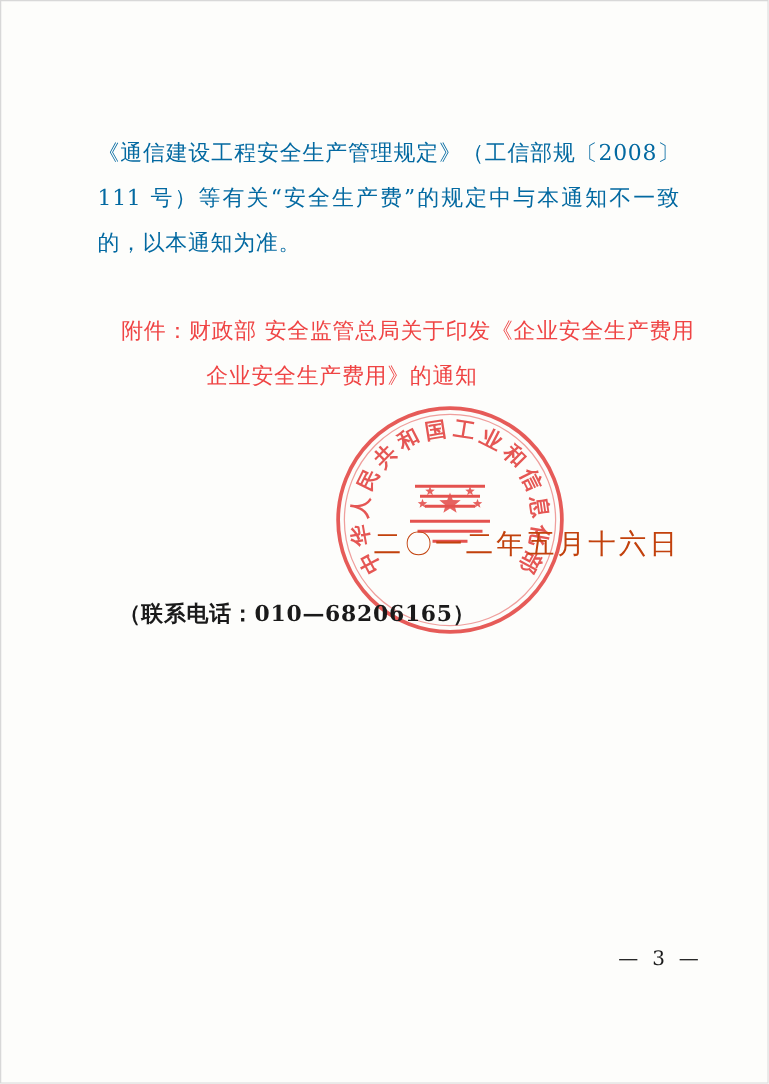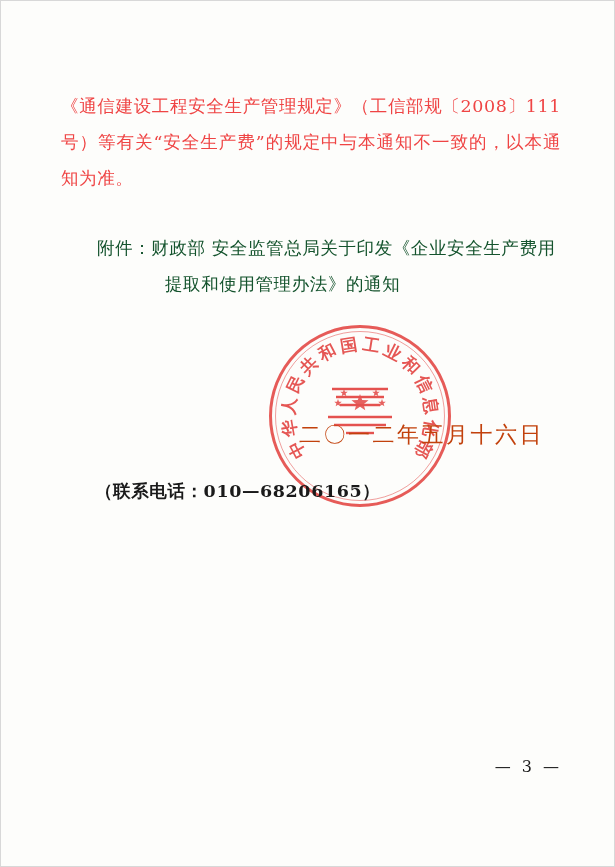--- a/index.html
+++ b/index.html
@@ -22,33 +22,33 @@
   .doc-body {
     position: absolute;
     left: 60px;
     top: 88px;
     width: 500px;
   }
   .para {
     font-size: 17.5px;
     line-height: 2.05;
     letter-spacing: 0.6px;
-    color: #ef4444;
+    color: #0369a1;
     text-align: justify;
-    margin: 0;
+    margin: 17px;
   }
   .para-indent {
     text-indent: 0;
   }
   .attachment-block {
     margin-top: 34px;
     font-size: 17.5px;
     line-height: 2.05;
     letter-spacing: 0.6px;
-    color: #14532d;
+    color: #ef4444;
   }
   .attachment-line1 {
     padding-left: 36px;
   }
   .attachment-line2 {
     padding-left: 104px;
   }
   .date-line {
     position: absolute;
     left: 298px;
@@ -137,21 +137,21 @@
 </head>
 <body>
 
 <div class="page">
 
   <div class="doc-body">
     <p class="para para-indent">《通信建设工程安全生产管理规定》（工信部规〔2008〕111 号）等有关“安全生产费”的规定中与本通知不一致的，以本通知为准。</p>
 
     <div class="attachment-block">
       <div class="attachment-line1">附件：财政部 安全监管总局关于印发《企业安全生产费用</div>
-      <div class="attachment-line2">提取和使用管理办法》的通知</div>
+      <div class="attachment-line2">企业安全生产费用》的通知</div>
     </div>
   </div>
 
   <div class="seal">
     <div class="seal-ring"></div>
     <div class="seal-inner-ring"></div>
     <svg class="seal-star-emblem" viewBox="0 0 76 72">
       <g fill="none" stroke="#e2403d" stroke-width="2.4">
         <path d="M10 16 H66"></path>
         <path d="M14 24 H62"></path>

